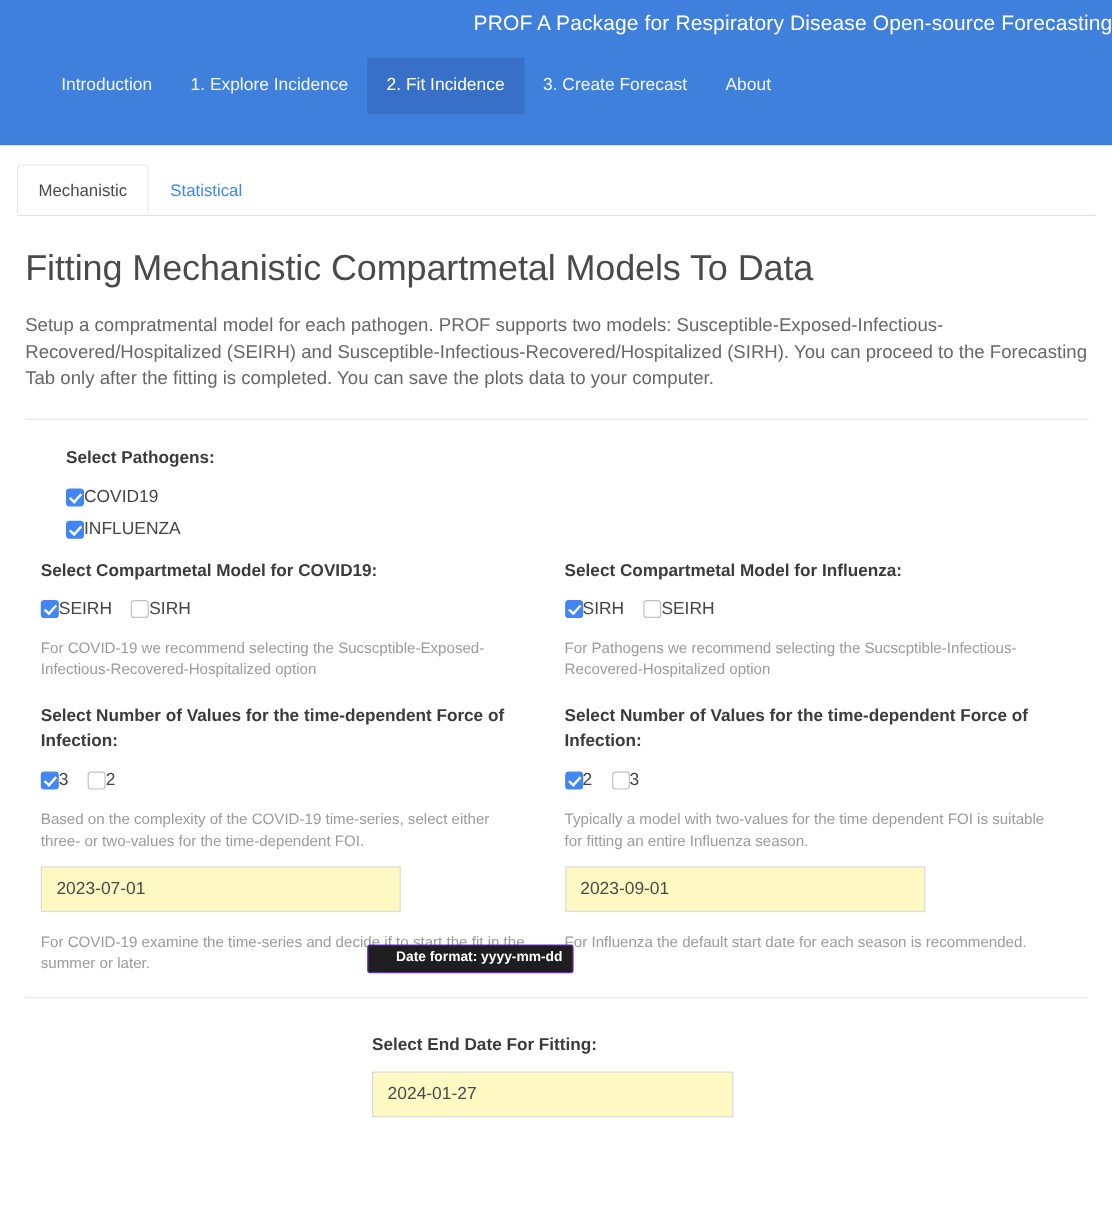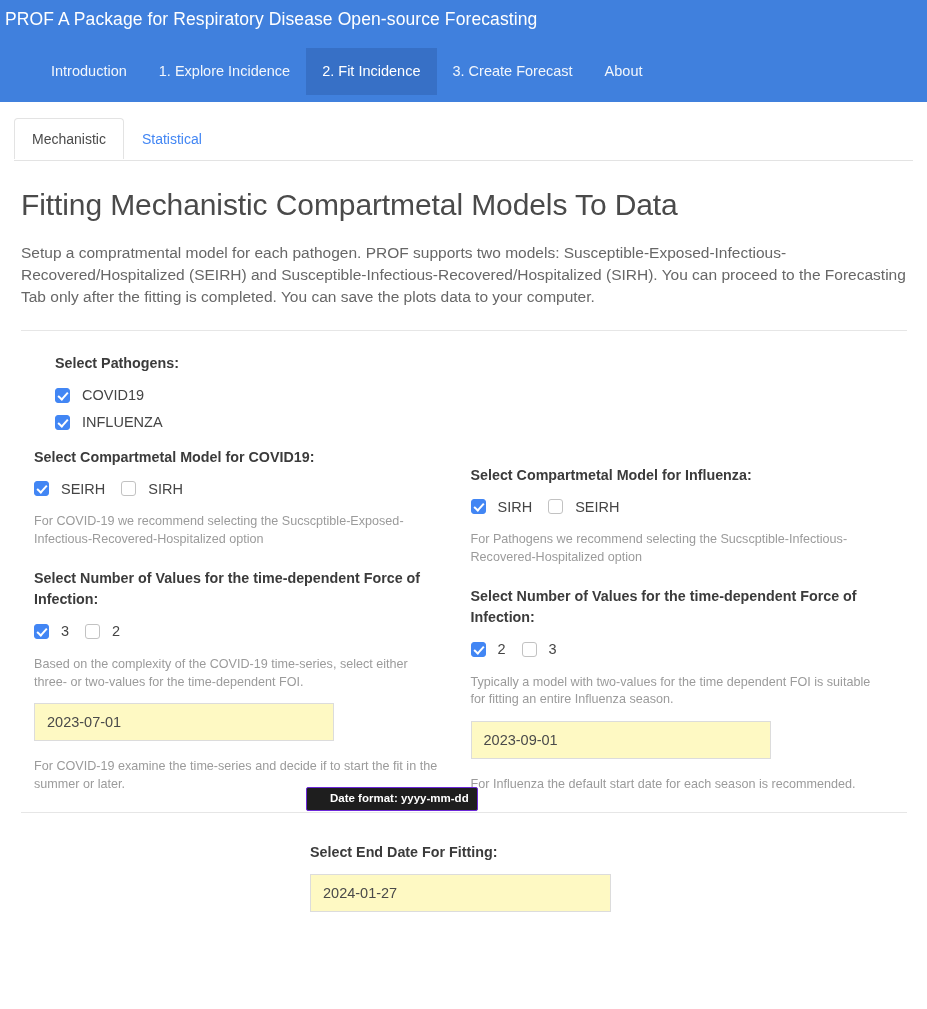--- a/index.html
+++ b/index.html
@@ -13,22 +13,23 @@
   body {
     width: 927px;
     height: 1009px;
     overflow: hidden;
     position: relative;
   }
 
   
   .navbar {
     background: #4080dd;
-    height: 102px;
-    position: relative;
+    height: 121px;
+    position: relative;
+    text-align: right;
   }
   .navbar-title {
     color: #ffffff;
     font-size: 17.5px;
     font-weight: 400;
     padding: 9px 0 0 5px;
     letter-spacing: 0.1px;
     white-space: nowrap;
   }
   .navbar-items {
@@ -126,21 +127,21 @@
   .section-pathogens {
     padding: 22px 0 0 34px;
   }
   .check-row {
     margin-top: 14px;
   }
   .check-row.inline { display: flex; align-items: center; gap: 16px; }
   .check-item {
     display: flex;
     align-items: center;
-    gap: 12px;
+    gap: 0;
     font-size: 14.5px;
     color: #454545;
     cursor: pointer;
     line-height: 1;
   }
   .check-item + .check-item { margin-top: 12px; }
   .check-row.inline .check-item + .check-item { margin-top: 0; }
 
   .cbox {
     width: 15px;
@@ -173,21 +174,20 @@
     color: #676767;
     line-height: 1.42;
     margin: 17px 0 0 0;
   }
 
   
   .two-col {
     display: flex;
     margin-top: 17px;
     padding-left: 13px;
-    align-items: flex-end;
   }
   .col {
     width: 50%;
     padding-right: 22px;
   }
   .help {
     font-size: 12.6px;
     color: #9b9b9b;
     line-height: 1.42;
     margin: 17px 0 0 0;

